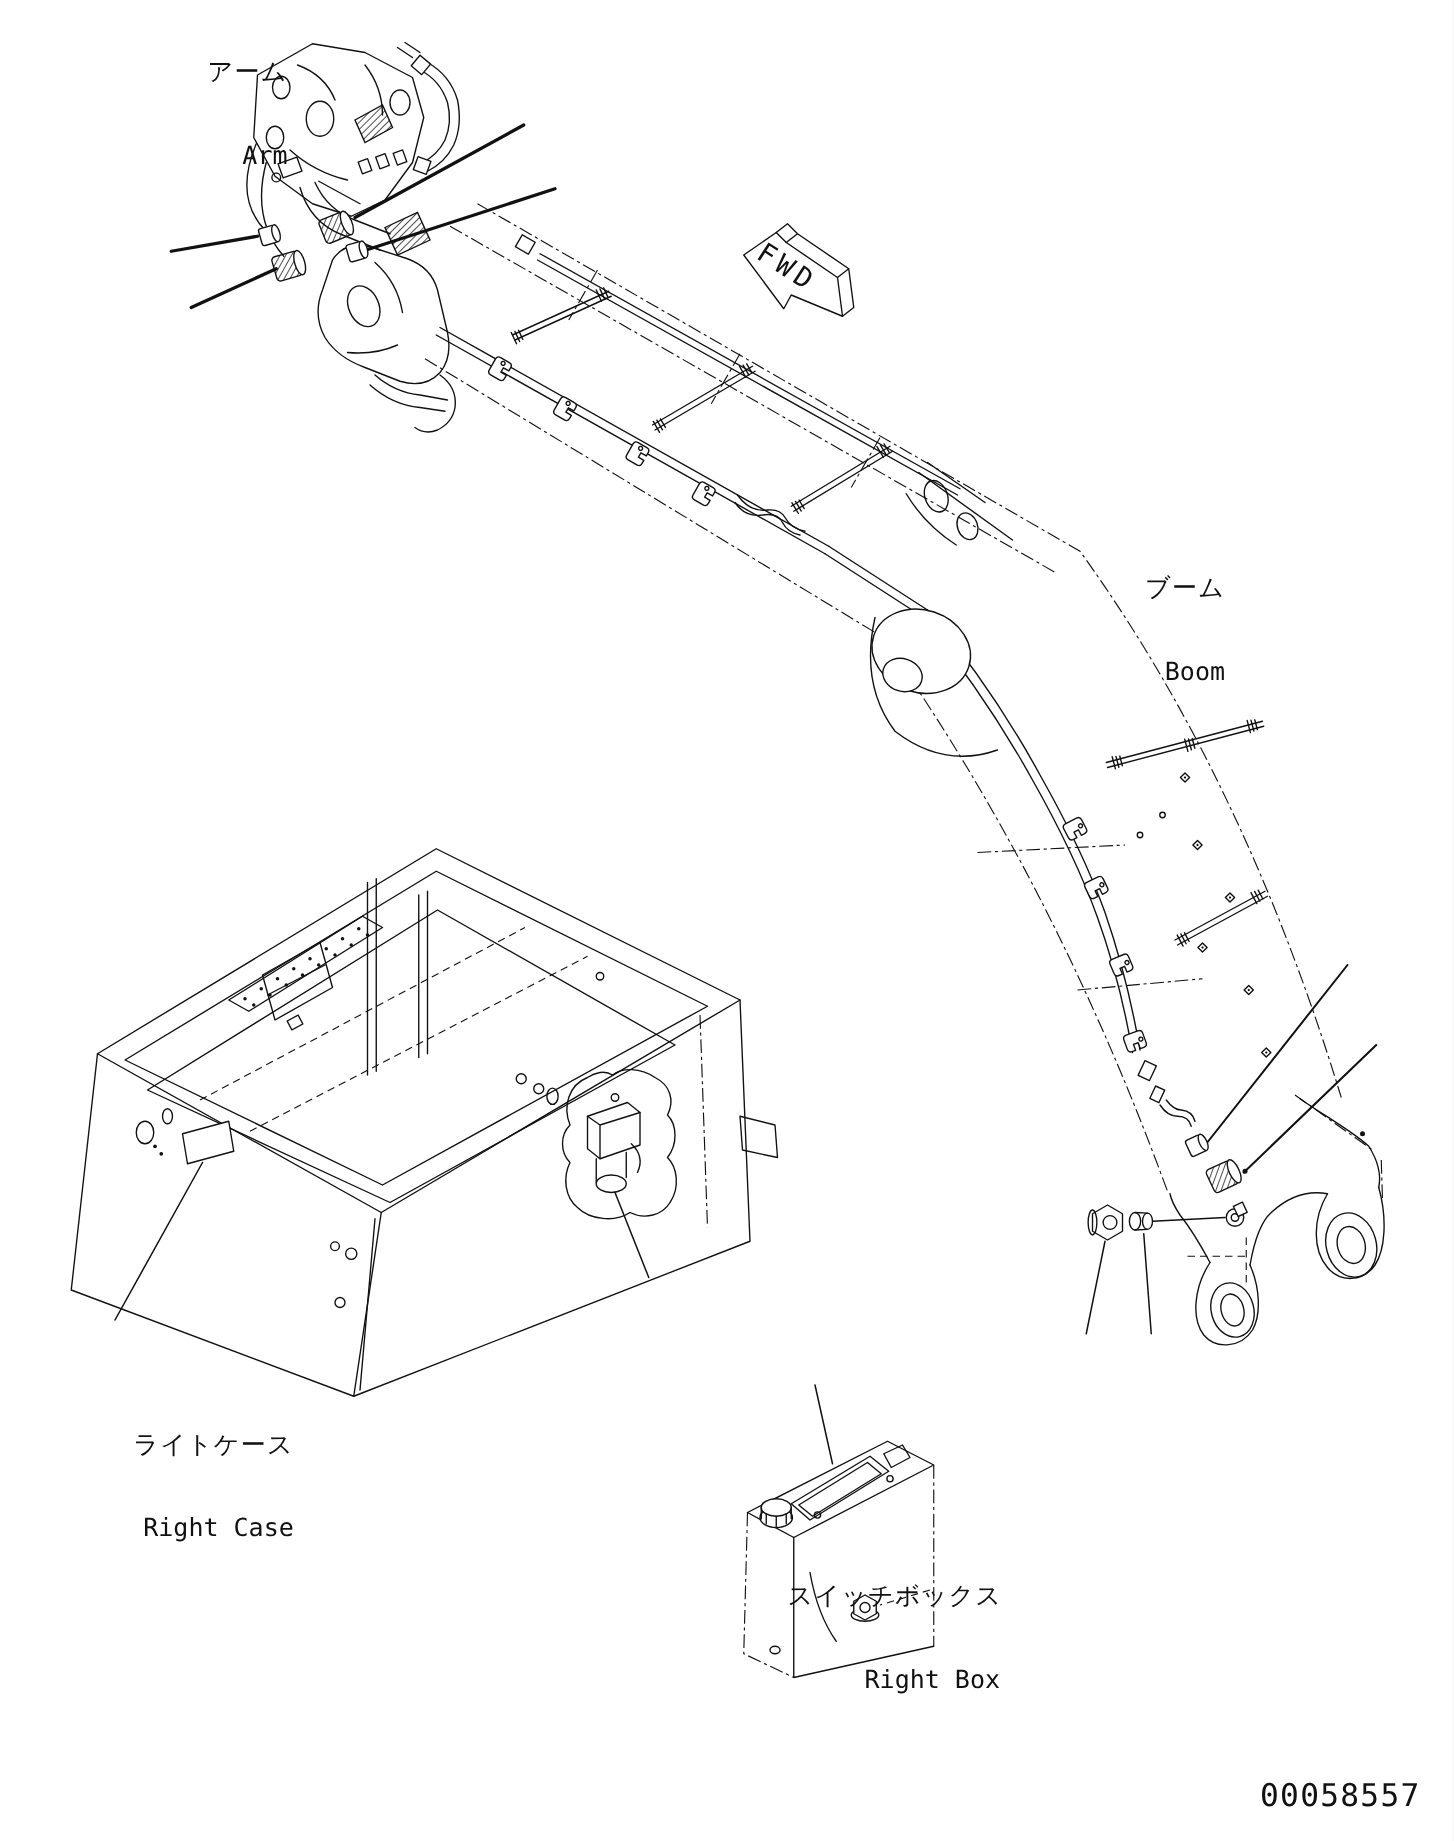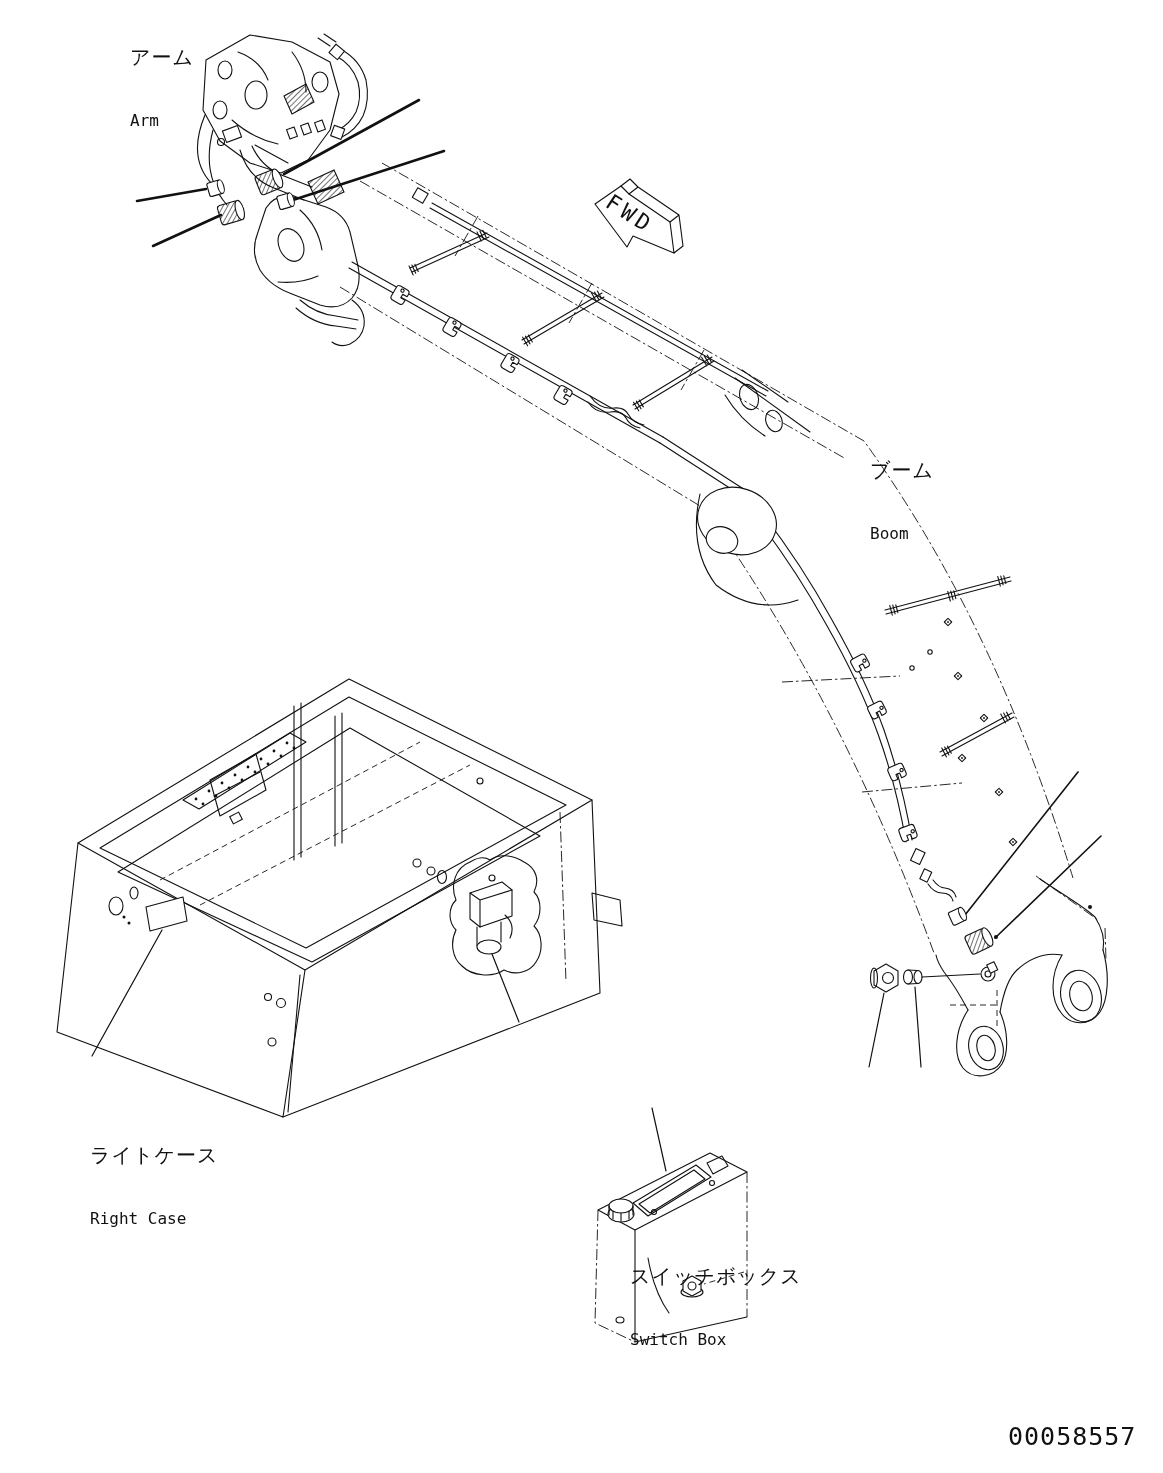--- a/index.html
+++ b/index.html
@@ -5,23 +5,23 @@
   html,body{margin:0;padding:0;background:#e8e8e8;}
   .sheet{
     position:relative;
     width:1163px;height:1473px;
     background:#ffffff;
     overflow:hidden;
     font-family:"DejaVu Sans Mono","DejaVu Sans",monospace;
     color:#111;
   }
   .sheet svg{position:absolute;left:0;top:0;width:1163px;height:1473px;}
-  .callout{position:absolute;text-align:left;line-height:1.3;white-space:pre;}
+  .callout{position:absolute;text-align:right;line-height:1.3;white-space:pre;}
   .callout .ja{font-size:20px;letter-spacing:1px;}
-  .callout .en{font-size:16px;letter-spacing:0px;}
+  .callout .en{font-size:20px;letter-spacing:0px;}
   .dwg-no{position:absolute;left:1008px;top:1422px;font-size:25px;letter-spacing:1px;}
   
   .s  {fill:none;stroke:#111;stroke-width:1.1;stroke-linecap:round;stroke-linejoin:round;}
   .sf {fill:#fff;stroke:#111;stroke-width:1.1;stroke-linejoin:round;}
   .fh {fill:url(#hatch);stroke:#111;stroke-width:1.1;}
   .ph {fill:none;stroke:#111;stroke-width:0.9;stroke-dasharray:11 3 2.5 3;}
   .dsh{fill:none;stroke:#111;stroke-width:0.9;stroke-dasharray:6 4;}
   .bold{fill:none;stroke:#111;stroke-width:2.6;stroke-linecap:round;}
   .med {fill:none;stroke:#111;stroke-width:1.6;stroke-linecap:round;}
   .thin{fill:none;stroke:#111;stroke-width:1.2;stroke-linecap:round;}
@@ -325,18 +325,18 @@
   <div class="en">Right Case</div>
 </div>
 
 <div class="callout" style="left:870px;top:415px;width:110px;">
   <div class="ja">ブーム</div>
   <div class="en">Boom</div>
 </div>
 
 <div class="callout" style="left:630px;top:1221px;width:170px;">
   <div class="ja">スイッチボックス</div>
-  <div class="en">Switch Box</div>
+  <div class="en">Right Box</div>
 </div>
 
 <div class="dwg-no">00058557</div>
 
 </div>
 
 </body></html>

